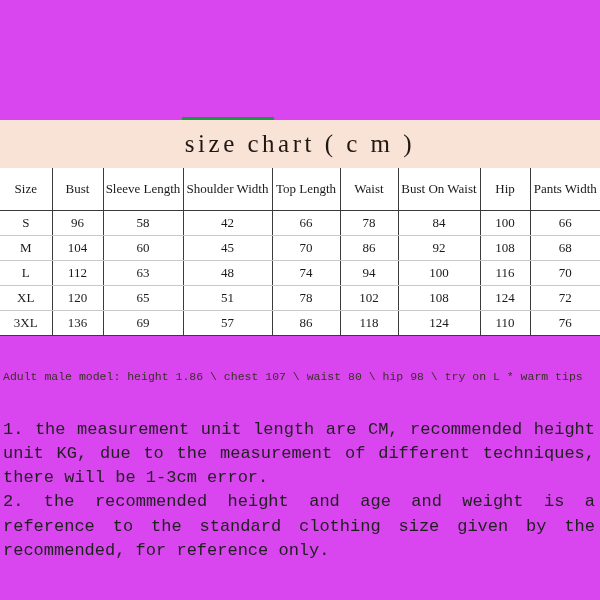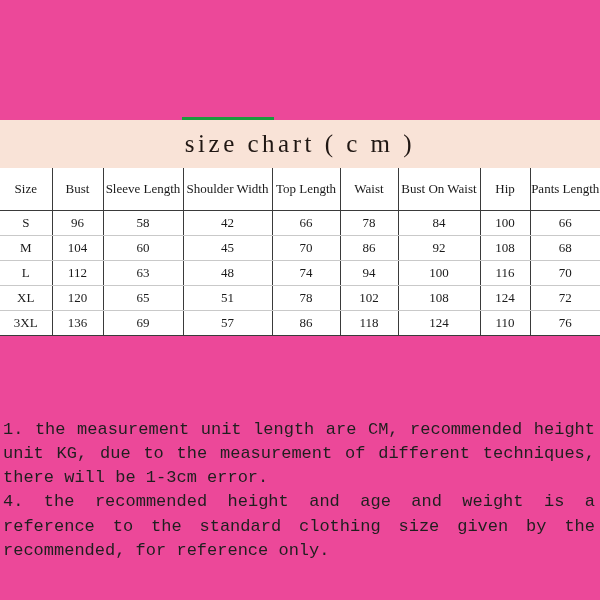--- a/index.html
+++ b/index.html
@@ -10,21 +10,21 @@
     width: 600px;
     height: 600px;
     background: #ffffff;
     font-family: "Liberation Mono", "DejaVu Sans Mono", monospace;
     overflow: hidden;
   }
   .page {
     position: relative;
     width: 600px;
     height: 600px;
-    background: #ec4899;
+    background: #d946ef;
   }
 
   
   .accent-rule {
     position: absolute;
     left: 182px;
     top: 117px;
     width: 92px;
     height: 3px;
     background: #1a9b3c;
@@ -161,21 +161,21 @@
 Length</th>
         <th>Shoulder
 Width</th>
         <th>Top
 Length</th>
         <th>Waist</th>
         <th>Bust On
 Waist</th>
         <th>Hip</th>
         <th>Pants
-Length</th>
+Width</th>
       </tr>
     </thead>
     <tbody>
       <tr>
         <td>S</td>
         <td>96</td>
         <td>58</td>
         <td>42</td>
         <td>66</td>
         <td>78</td>
@@ -223,19 +223,20 @@
         <td>57</td>
         <td>86</td>
         <td>118</td>
         <td>124</td>
         <td>110</td>
         <td>76</td>
       </tr>
     </tbody>
   </table>
 
+  <div class="model-note">Adult male model: height 1.86 \ chest 107 \ waist 80 \ hip 98 \ try on L * warm tips</div>
 
   <div class="notes-list">
     <div class="note-item">1. the measurement unit length are CM, recommended height unit KG, due to the measurement of different techniques, there will be 1-3cm error.</div>
-    <div class="note-item">4. the recommended height and age and weight is a reference to the standard clothing size given by the recommended, for reference only.</div>
+    <div class="note-item">2. the recommended height and age and weight is a reference to the standard clothing size given by the recommended, for reference only.</div>
   </div>
 
 </div>
 
 </body></html>

